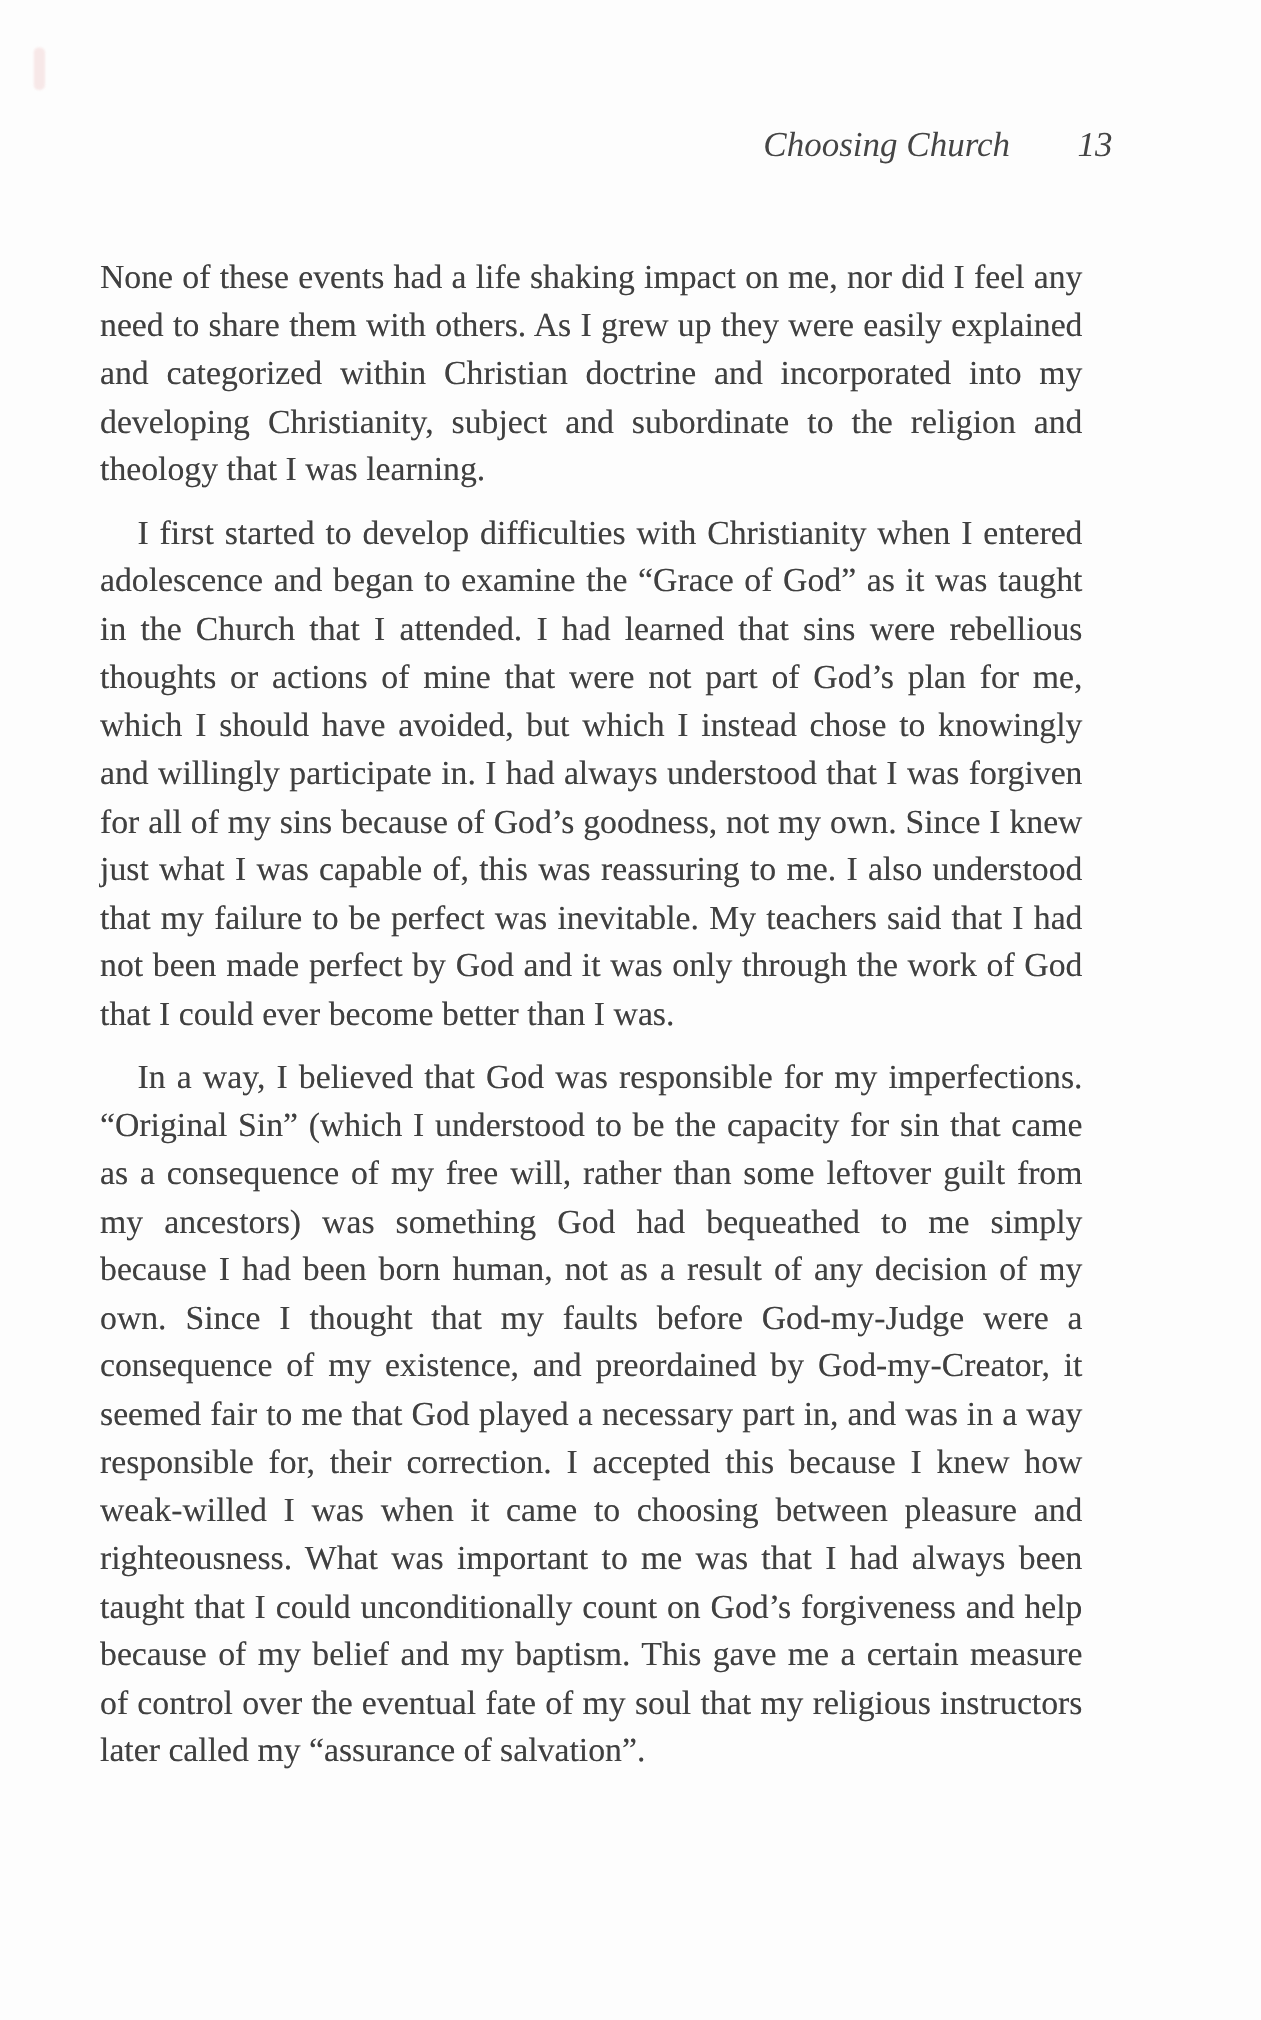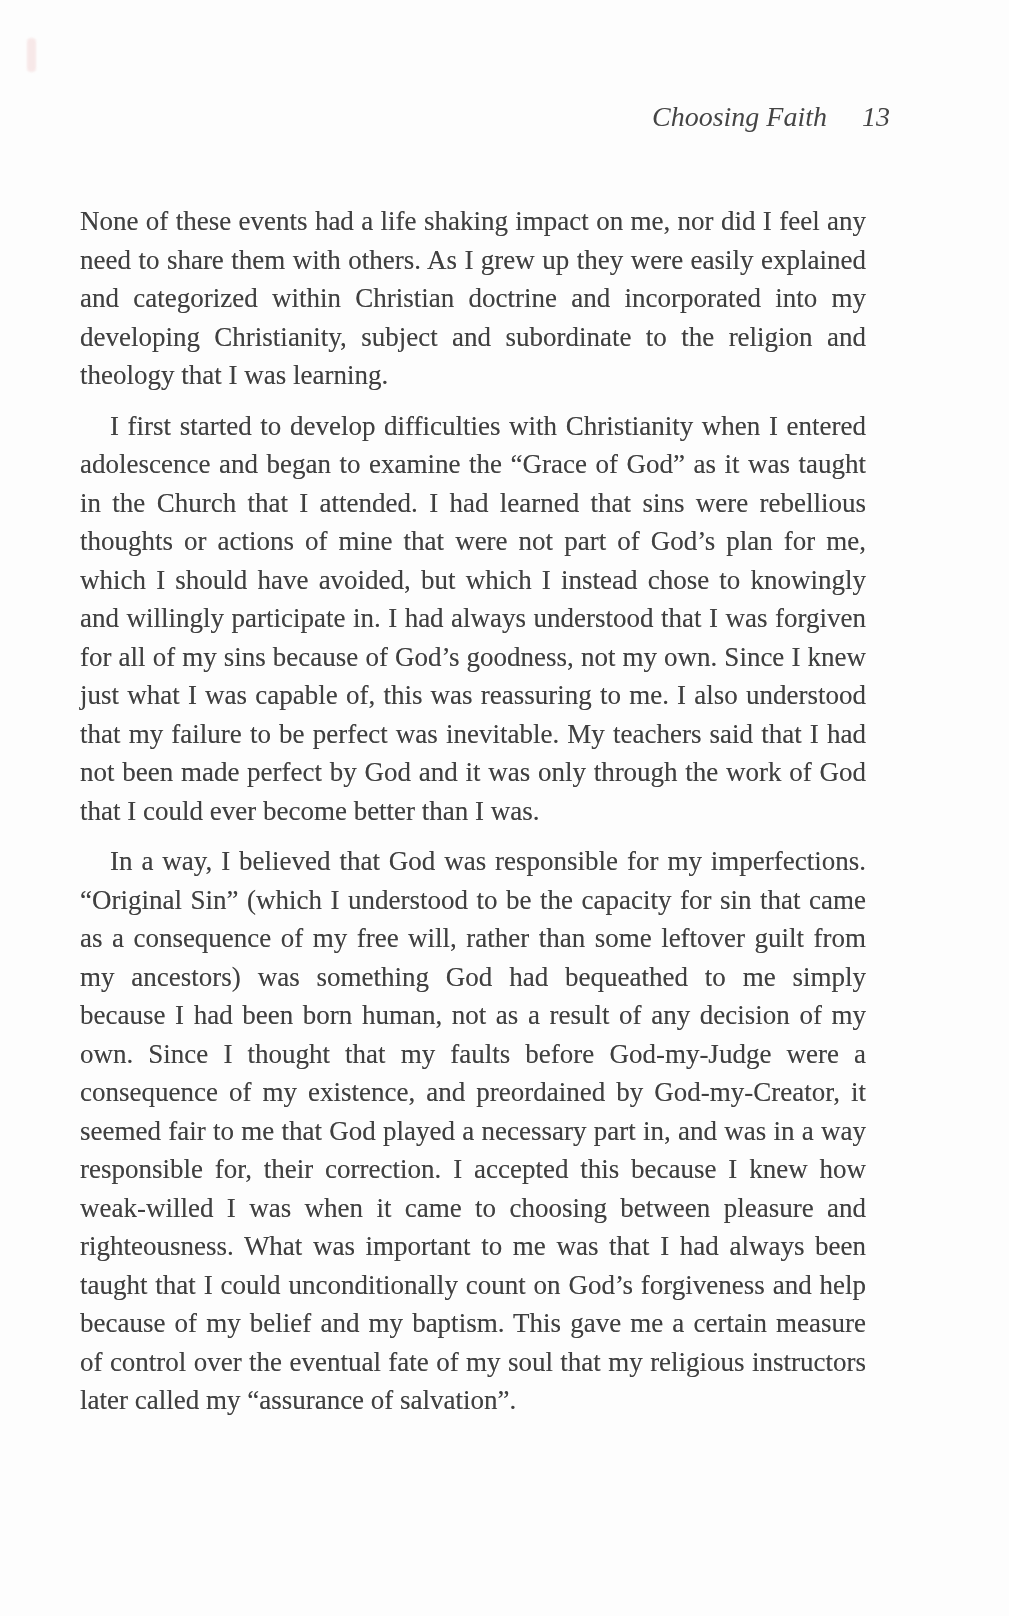--- a/index.html
+++ b/index.html
@@ -35,21 +35,21 @@
     width: 822px;
     text-align: right;
     font-style: italic;
     font-size: 28px;
     line-height: 34px;
     color: #454545;
     white-space: nowrap;
   }
   .header-page-number {
     display: inline-block;
-    margin-left: 35px;
+    margin-left: 54px;
   }
   .body-text {
     position: absolute;
     top: 190px;
     left: 68px;
     width: 810px;
     font-size: 27px;
     line-height: 38.5px;
     text-align: justify;
     color: #404040;
@@ -64,21 +64,21 @@
   }
 </style>
 </head>
 <body>
 
 <div class="page">
 
   <div class="scan-artifact"></div>
 
   <div class="running-header">
-    <span class="header-title">Choosing Faith</span><span class="header-page-number">13</span>
+    <span class="header-title">Choosing Church</span><span class="header-page-number">13</span>
   </div>
 
   <div class="body-text">
     <p>None of these events had a life shaking impact on me, nor did I feel any need to share them with others. As I grew up they were easily explained and categorized within Christian doctrine and incorporated into my developing Christianity, subject and subordinate to the religion and theology that I was learning.</p>
     <p class="para-indent">I first started to develop difficulties with Christianity when I entered adolescence and began to examine the “Grace of God” as it was taught in the Church that I attended. I had learned that sins were rebellious thoughts or actions of mine that were not part of God’s plan for me, which I should have avoided, but which I instead chose to knowingly and willingly participate in. I had always understood that I was forgiven for all of my sins because of God’s goodness, not my own. Since I knew just what I was capable of, this was reassuring to me. I also understood that my failure to be perfect was inevitable. My teachers said that I had not been made perfect by God and it was only through the work of God that I could ever become better than I was.</p>
     <p class="para-indent">In a way, I believed that God was responsible for my imperfections. “Original Sin” (which I understood to be the capacity for sin that came as a consequence of my free will, rather than some leftover guilt from my ancestors) was something God had bequeathed to me simply because I had been born human, not as a result of any decision of my own. Since I thought that my faults before God-my-Judge were a consequence of my existence, and preordained by God-my-Creator, it seemed fair to me that God played a necessary part in, and was in a way responsible for, their correction. I accepted this because I knew how weak-willed I was when it came to choosing between pleasure and righteousness. What was important to me was that I had always been taught that I could unconditionally count on God’s forgiveness and help because of my belief and my baptism. This gave me a certain measure of control over the eventual fate of my soul that my religious instructors later called my “assurance of salvation”.</p>
   </div>
 
 </div>
 

